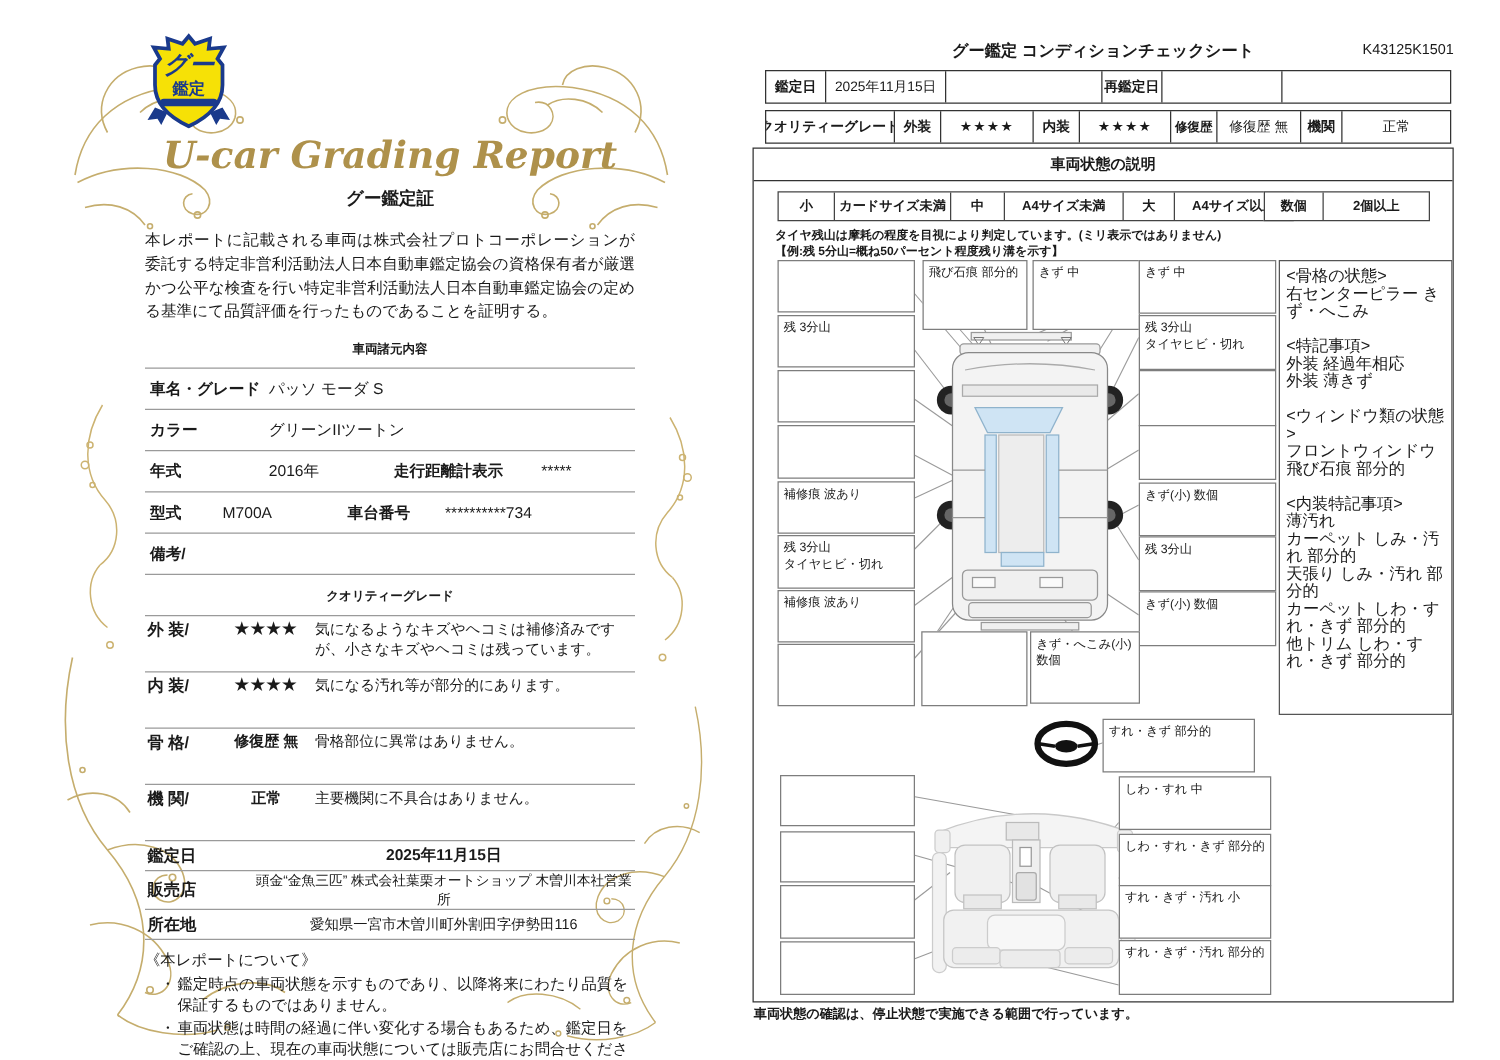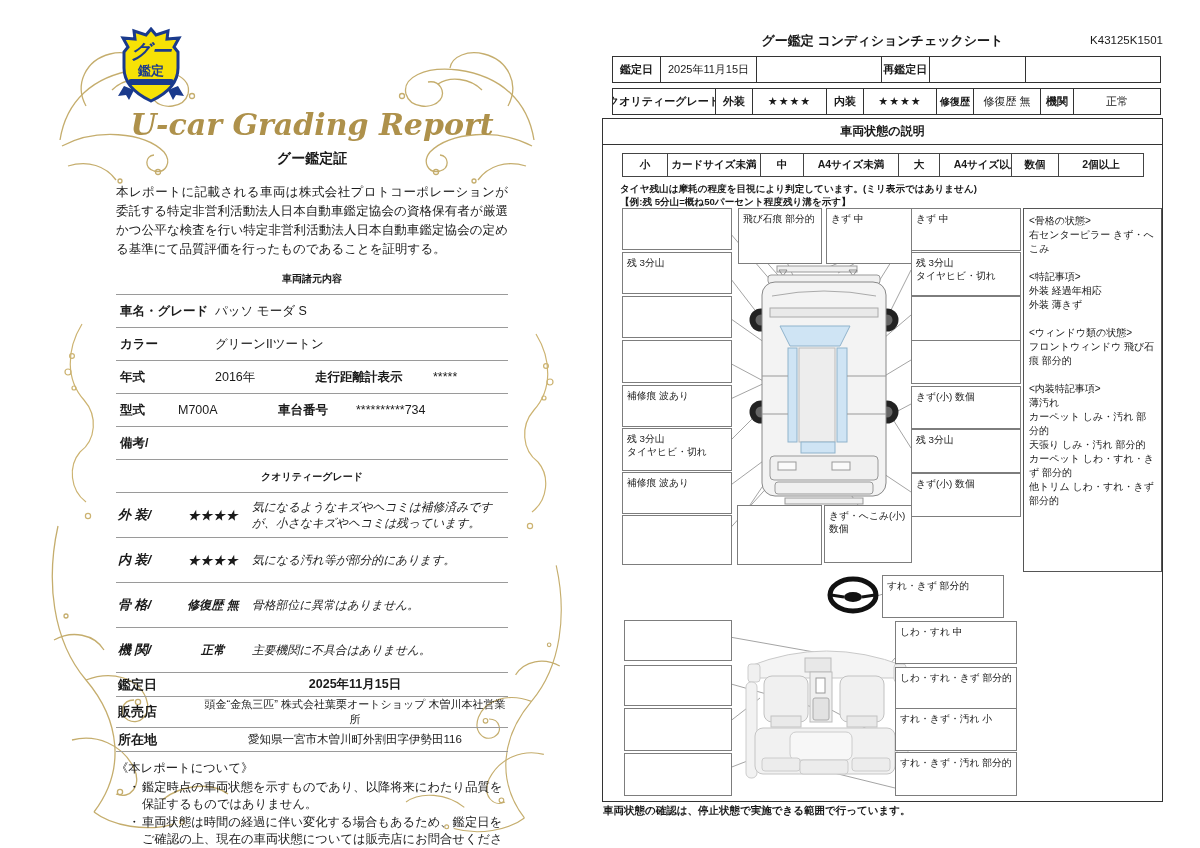--- a/index.html
+++ b/index.html
@@ -15,21 +15,21 @@
   .lp-sub{font-size:14px;font-weight:bold;text-align:center;margin:8px 0 14px 0;}
   .lp-intro{font-family:"DejaVu Serif",serif;font-size:12.5px;line-height:19px;
             text-align:justify;margin:0 0 14px 0;}
   .lp-sect{font-size:10px;font-weight:bold;text-align:center;margin:6px 0 8px 0;}
   .spec{width:100%;border-top:1px solid #9a9a9a;font-size:12.5px;}
   .spec-row{display:flex;align-items:center;min-height:30px;border-bottom:1px solid #9a9a9a;padding:1px 4px;}
   .spec-lab{font-weight:bold;}
   .w95{width:95px;flex:none;}.w60{width:58px;flex:none;}.w105{width:100px;flex:none;}
   .w115{width:118px;flex:none;}.w75{width:78px;flex:none;}
   .grades{width:100%;border-top:1px solid #9a9a9a;margin-top:6px;}
-  .grade-row{display:flex;align-items:center;min-height:40px;border-bottom:1px solid #9a9a9a;padding:2px 2px;font-style:italic;}
+  .grade-row{display:flex;align-items:flex-start;min-height:40px;border-bottom:1px solid #9a9a9a;padding:2px 2px;}
   .grade-lab{width:56px;flex:none;font-weight:bold;font-size:13px;}
   .grade-val{width:78px;flex:none;font-size:13px;font-weight:bold;letter-spacing:1px;text-align:center;}
   .grade-desc{flex:1;font-size:11.8px;line-height:16px;}
   .info{width:100%;}
   .info-row{display:flex;align-items:center;min-height:23px;border-bottom:1px solid #9a9a9a;padding:0 2px;}
   .info-lab{width:86px;flex:none;font-weight:bold;font-size:13px;}
   .info-val{flex:1;text-align:center;font-size:12px;}
   .about{font-family:"DejaVu Serif",serif;font-size:12.3px;margin-top:8px;}
   .about-title{margin-bottom:2px;}
   .about ul{margin:0;padding:0 0 0 14px;list-style:none;}
@@ -50,21 +50,21 @@
   .bb-header{height:25px;border-bottom:1.2px solid #333;display:flex;align-items:center;justify-content:center;
              font-weight:bold;font-size:12px;}
   .legend{position:absolute;display:flex;border:1px solid #444;height:22px;background:#fff;}
   .legend .cell{border-left:1px solid #444;display:flex;align-items:center;justify-content:center;
                 font-size:10.5px;font-weight:bold;white-space:nowrap;padding:0 2px;}
   .legend .cell:first-child{border-left:none;}
   .tire-note{position:absolute;left:20px;top:152px;font-size:9.6px;font-weight:bold;line-height:13px;white-space:pre-line;}
   .nbox{position:absolute;border:1px solid #7d7d7d;background:#fff;font-size:9.8px;line-height:13px;
         padding:3px 4px;white-space:pre-line;overflow:hidden;}
   .notes-panel{position:absolute;left:423px;top:178px;width:127px;height:352px;border:1px solid #555;
-               background:#fff;font-size:10px;line-height:14px;padding:5px 5px;white-space:pre-line;}
+               background:#fff;font-size:13px;line-height:14px;padding:5px 5px;white-space:pre-line;}
   .rp-footer{position:absolute;left:3px;top:774px;font-size:10.5px;font-weight:bold;}
   .diagram-svg{position:absolute;left:0;top:0;pointer-events:none;}
 </style>
 </head>
 <body>
 
 <div class="canvas">
 
   <div class="lp">
 

